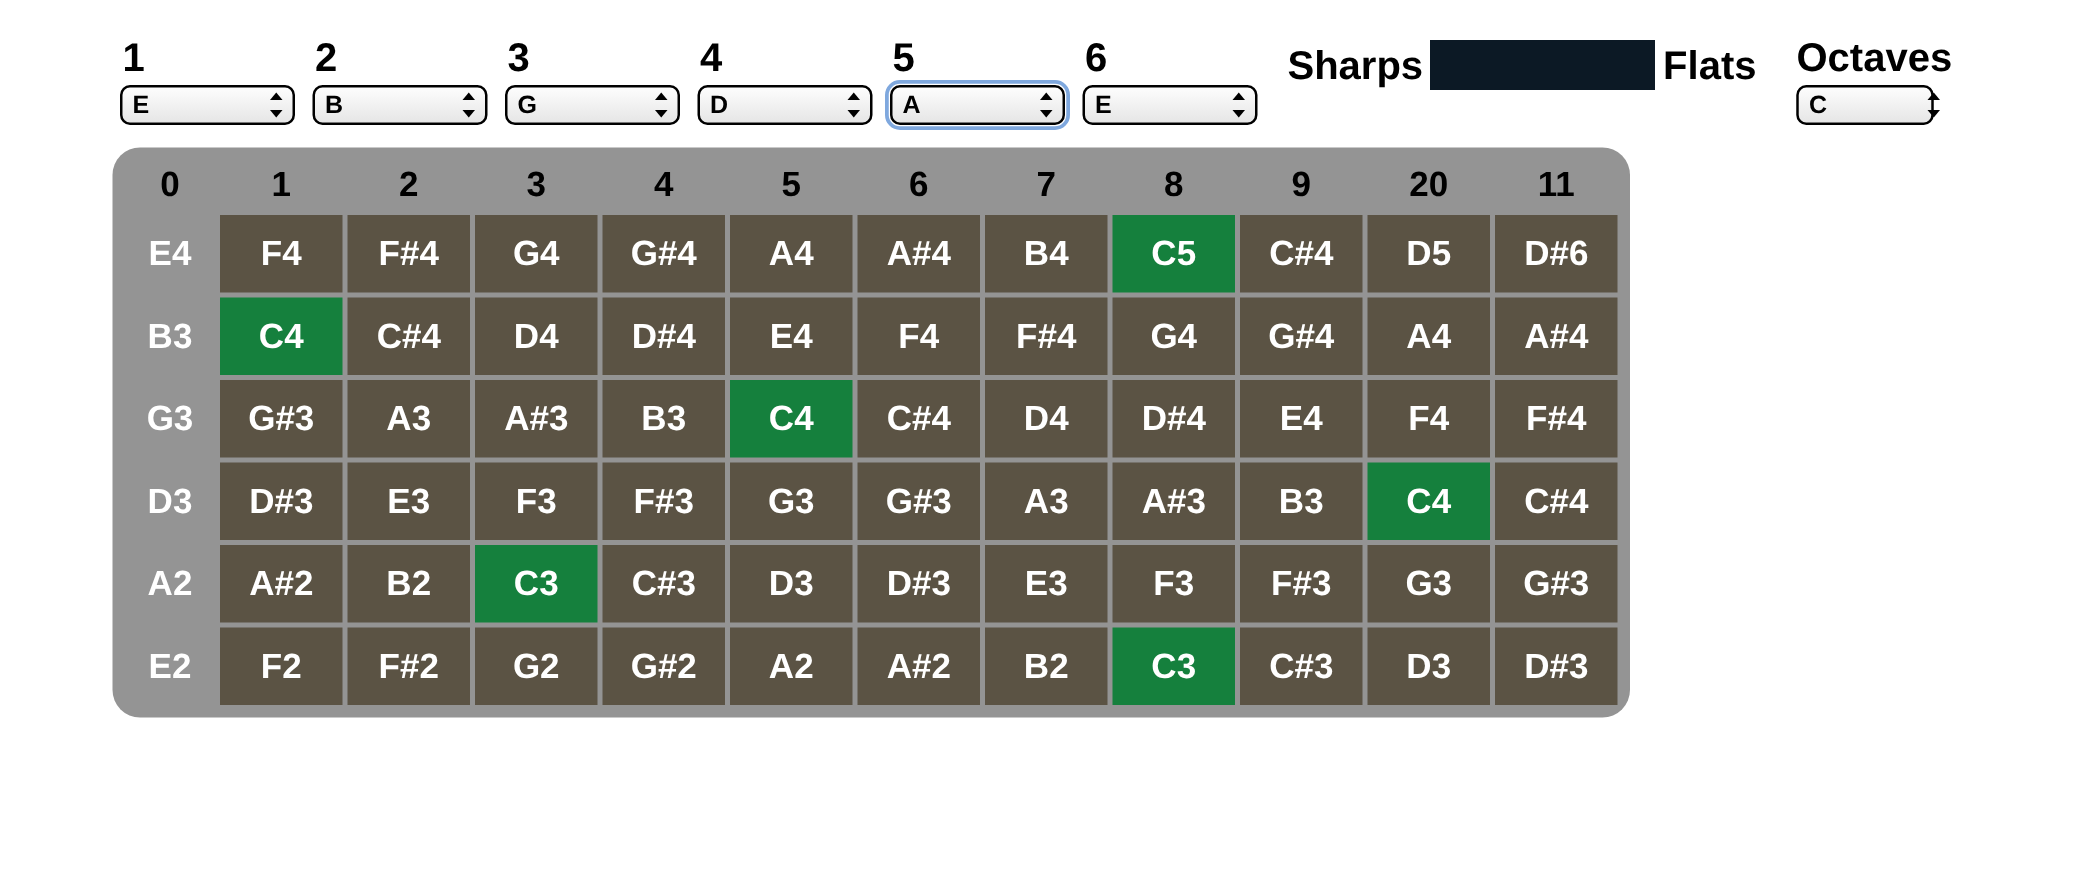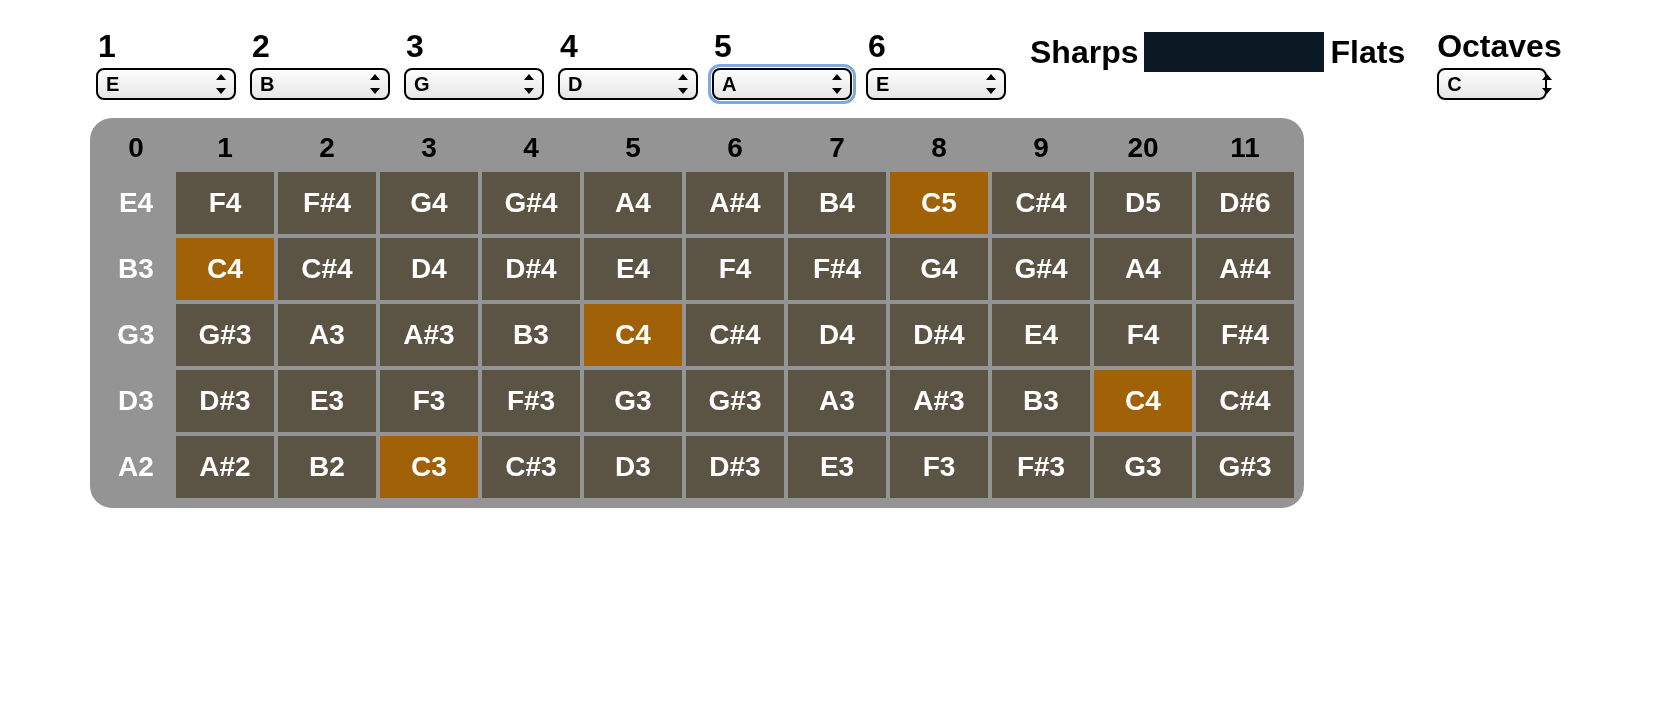--- a/index.html
+++ b/index.html
@@ -146,21 +146,21 @@
     background: transparent;
     color: #fff;
     font-weight: 800;
     font-size: 28px;
     text-align: center;
     width: 72px;
     height: 62px;
   }
 
   td.cell.hl {
-    background: #a16207;
+    background: #15803d;
   }
 
 </style>
 </head>
 <body>
 
 
 
 <div class="top-row">
 
@@ -282,18 +282,32 @@
           <td class="cell hl">C3</td>
           <td class="cell">C#3</td>
           <td class="cell">D3</td>
           <td class="cell">D#3</td>
           <td class="cell">E3</td>
           <td class="cell">F3</td>
           <td class="cell">F#3</td>
           <td class="cell">G3</td>
           <td class="cell">G#3</td>
         </tr>
+        <tr>
+          <td class="open-cell">E2</td>
+          <td class="cell">F2</td>
+          <td class="cell">F#2</td>
+          <td class="cell">G2</td>
+          <td class="cell">G#2</td>
+          <td class="cell">A2</td>
+          <td class="cell">A#2</td>
+          <td class="cell">B2</td>
+          <td class="cell hl">C3</td>
+          <td class="cell">C#3</td>
+          <td class="cell">D3</td>
+          <td class="cell">D#3</td>
+        </tr>
       </tbody>
   </table>
 </div>
 
 
 
 
 </body></html>

